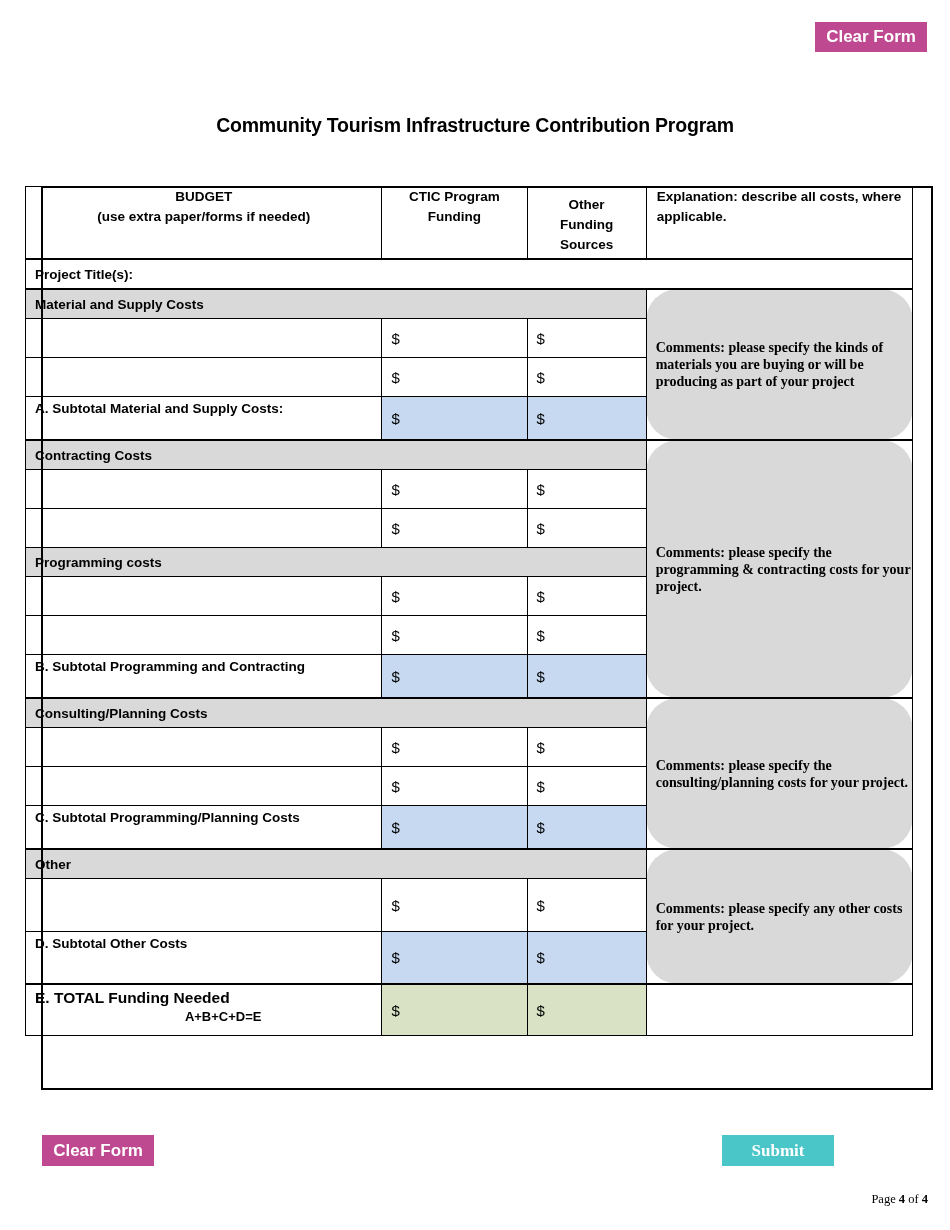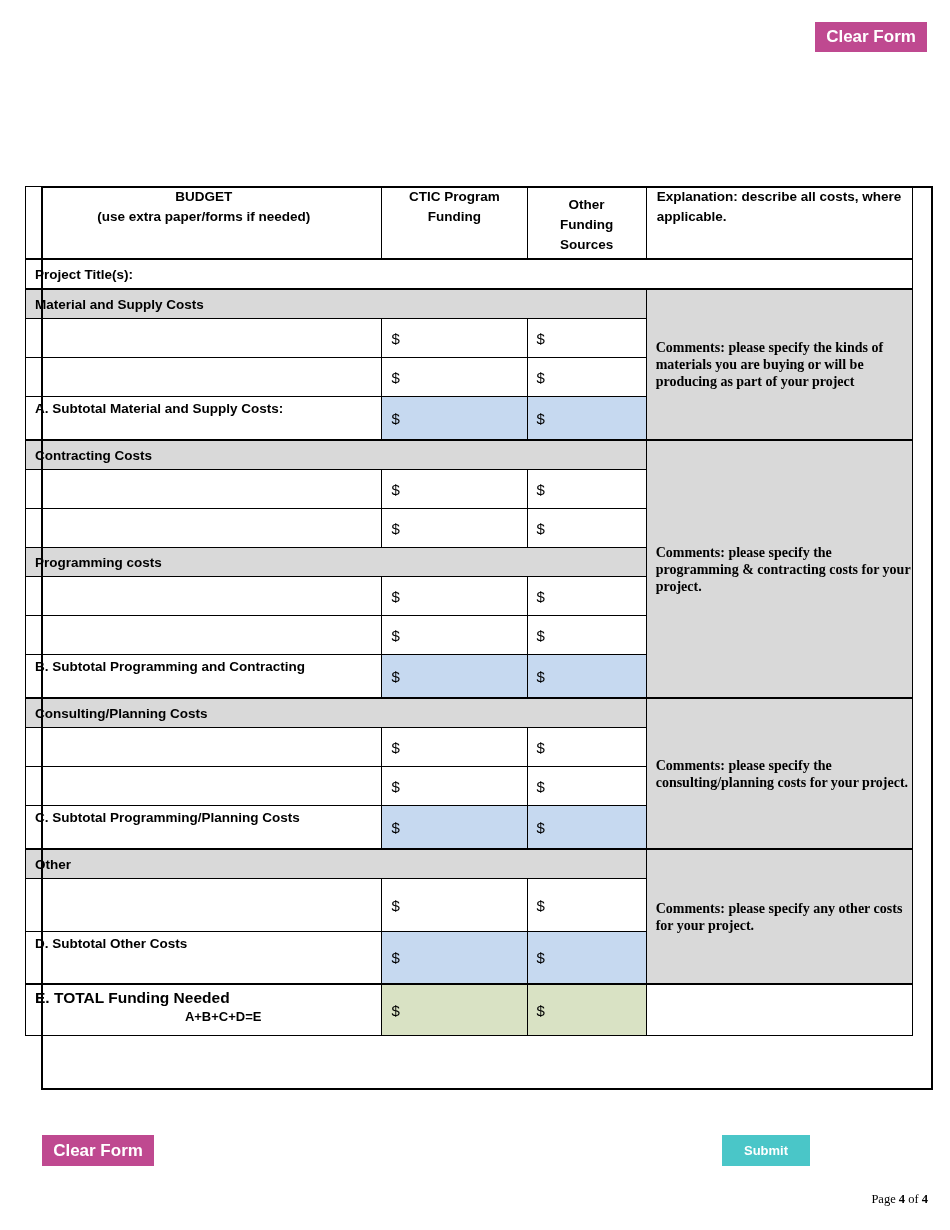--- a/index.html
+++ b/index.html
@@ -49,23 +49,24 @@
     left: 42px;
     top: 1135px;
     width: 112px;
     height: 31px;
     font-size: 17px;
   }
   #submit-bottom {
     position: absolute;
     left: 722px;
     top: 1135px;
-    width: 88px;
+    width: 112px;
     height: 31px;
-    font-size: 13px;
+    font-size: 17px;
+    font-family: Liberation Serif, serif;
   }
 
   
   .doc-title {
     position: absolute;
     left: 0;
     top: 112px;
     width: 950px;
     text-align: center;
     font-size: 19.5px;
@@ -180,20 +181,21 @@
     vertical-align: middle;
     font-size: 15px;
   }
 
   .comment-cell {
     padding: 5px 8px 4px 8px;
     font-family: "Liberation Serif", serif;
     font-size: 14px;
     line-height: 17px;
     vertical-align: top;
+    border-radius: 32px;
   }
   .comment-cell b { font-weight: bold; }
 
   .thick-top { border-top: 2.5px solid #000 !important; }
   .thick-bottom { border-bottom: 2.5px solid #000 !important; }
 
   
   .page-num {
     position: absolute;
     right: 22px;
@@ -202,20 +204,21 @@
     font-family: "Liberation Serif", serif;
   }
   .page-num b { font-weight: bold; }
 </style>
 </head>
 <body>
 
 <button class="btn btn-clear" id="clear-top">Clear Form</button>
 
 <div class="doc-title">
+  <span>Community Tourism Infrastructure Contribution Program</span>
 </div>
 
 <table class="budget-table">
   <colgroup>
     <col class="col-budget">
       <col class="col-ctic">
       <col class="col-other">
       <col class="col-expl">
   </colgroup>
   <tbody>

